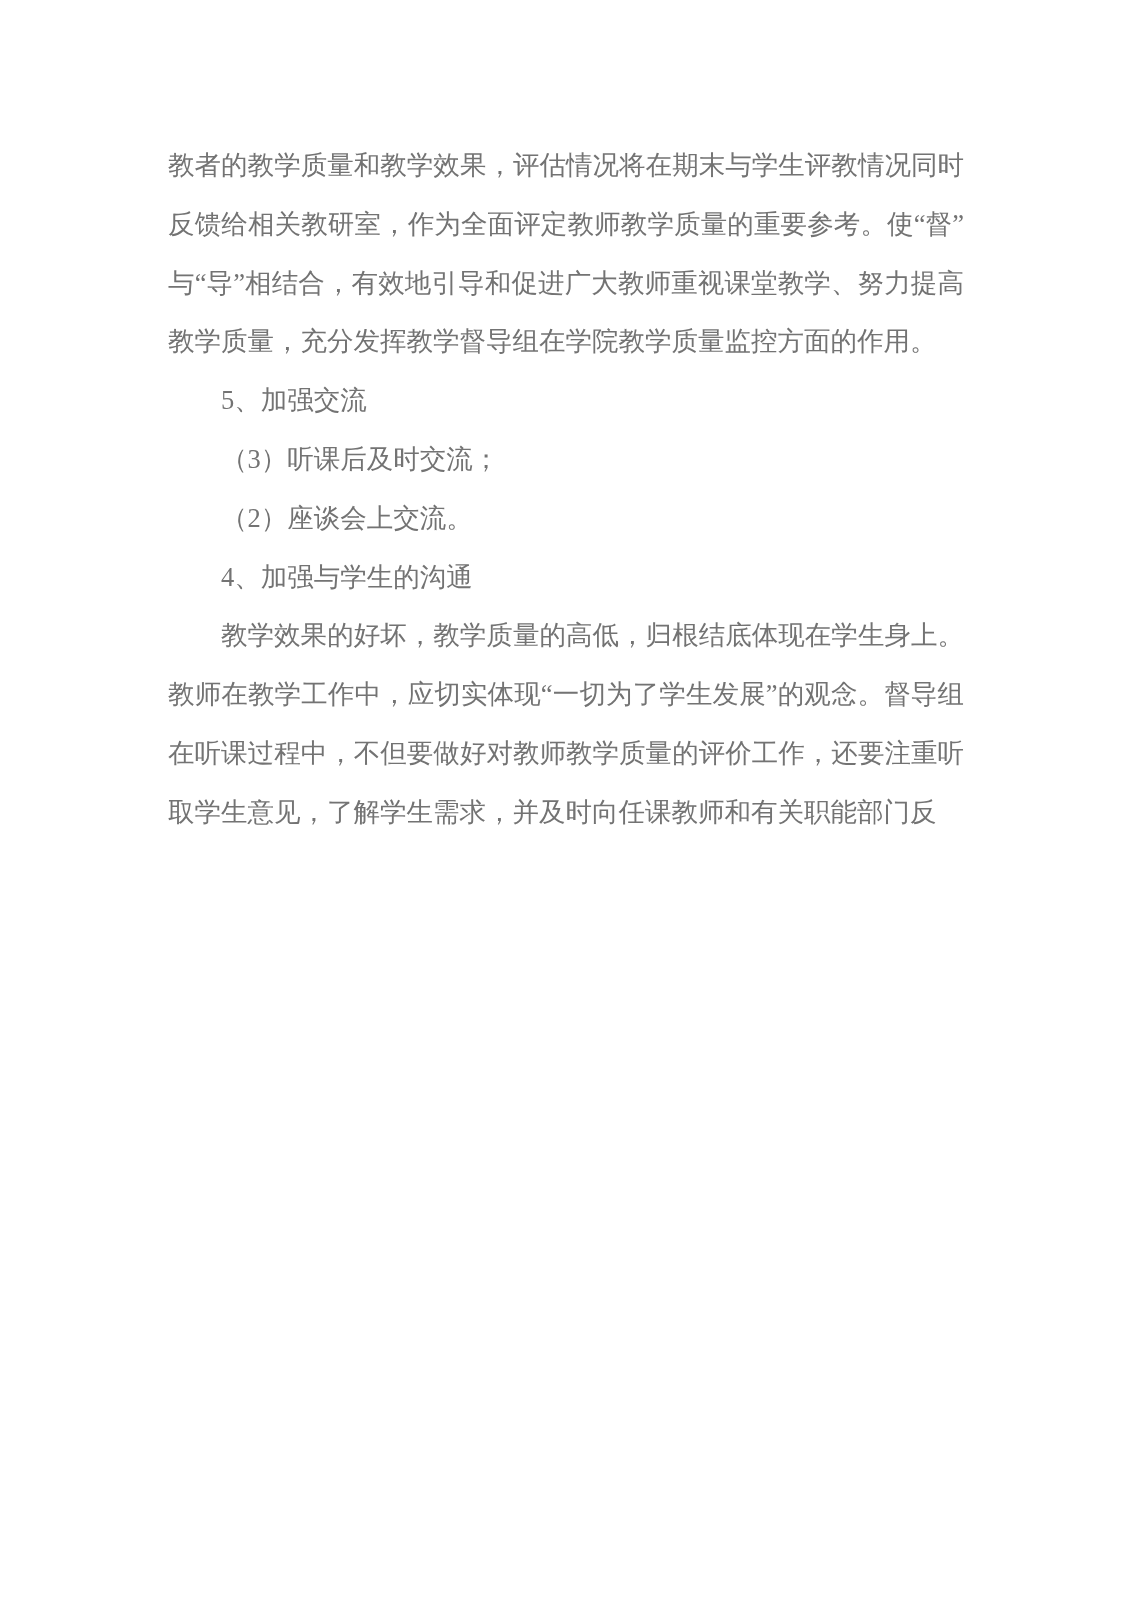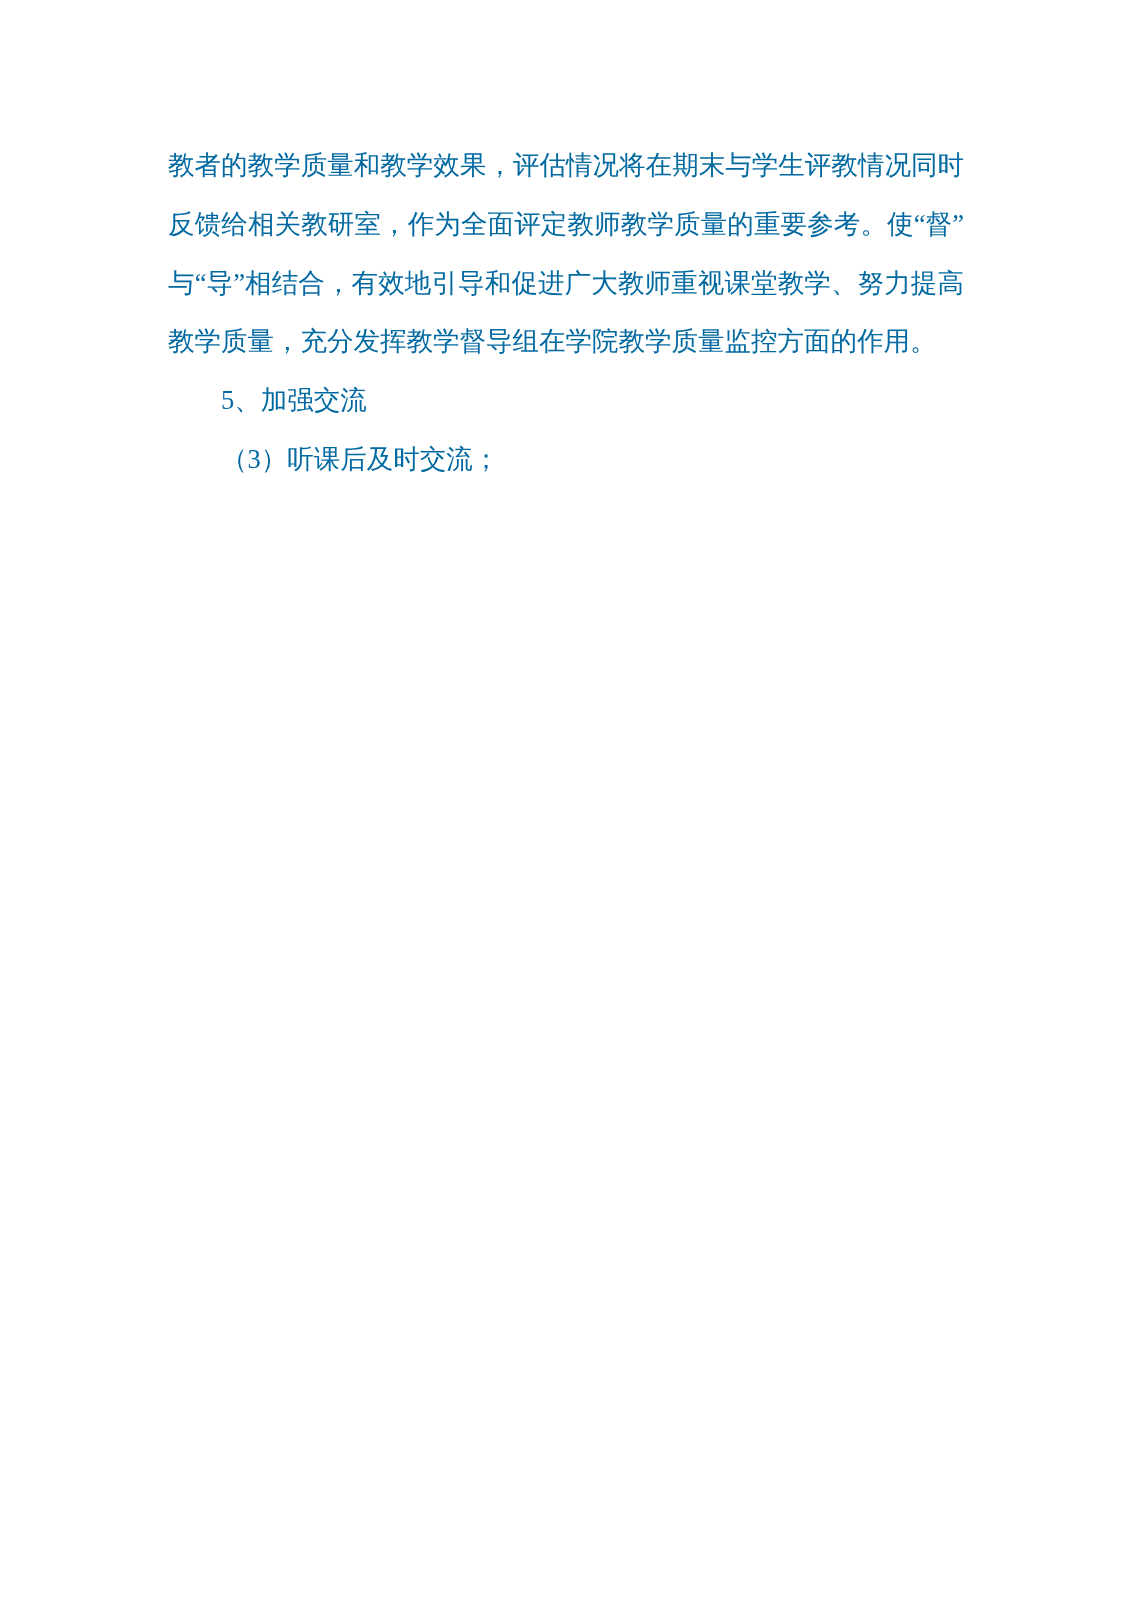--- a/index.html
+++ b/index.html
@@ -15,35 +15,38 @@
     overflow: hidden;
   }
   .content {
     position: absolute;
     left: 168px;
     top: 136px;
     width: 796px;
     font-family: "Liberation Serif", "DejaVu Serif", serif;
     font-size: 26.5px;
     line-height: 58.8px;
-    color: #0369a1;
+    color: #737373;
     text-align: justify;
     text-justify: inter-ideograph;
     letter-spacing: 0;
   }
   .content p {
     margin: 0;
     padding: 0;
   }
   .content p.indent {
     text-indent: 2em;
   }
 </style>
 </head>
 <body>
 
 <div class="page">
   <div class="content">
     <p>教者的教学质量和教学效果，评估情况将在期末与学生评教情况同时反馈给相关教研室，作为全面评定教师教学质量的重要参考。使“督”与“导”相结合，有效地引导和促进广大教师重视课堂教学、努力提高教学质量，充分发挥教学督导组在学院教学质量监控方面的作用。</p>
     <p class="indent">5、加强交流</p>
     <p class="indent">（3）听课后及时交流；</p>
+    <p class="indent">（2）座谈会上交流。</p>
+    <p class="indent">4、加强与学生的沟通</p>
+    <p class="indent">教学效果的好坏，教学质量的高低，归根结底体现在学生身上。教师在教学工作中，应切实体现“一切为了学生发展”的观念。督导组在听课过程中，不但要做好对教师教学质量的评价工作，还要注重听取学生意见，了解学生需求，并及时向任课教师和有关职能部门反</p>
   </div>
 </div>
 
 </body></html>

